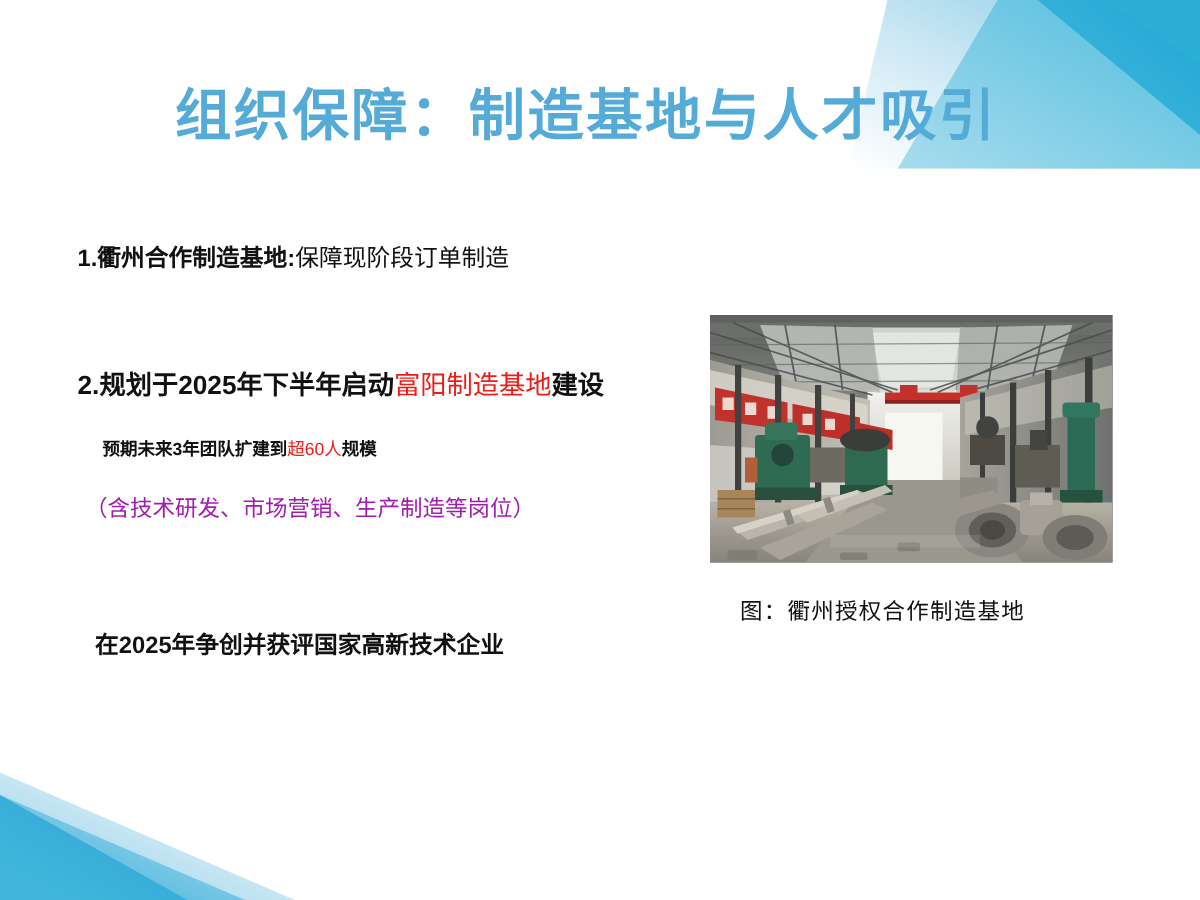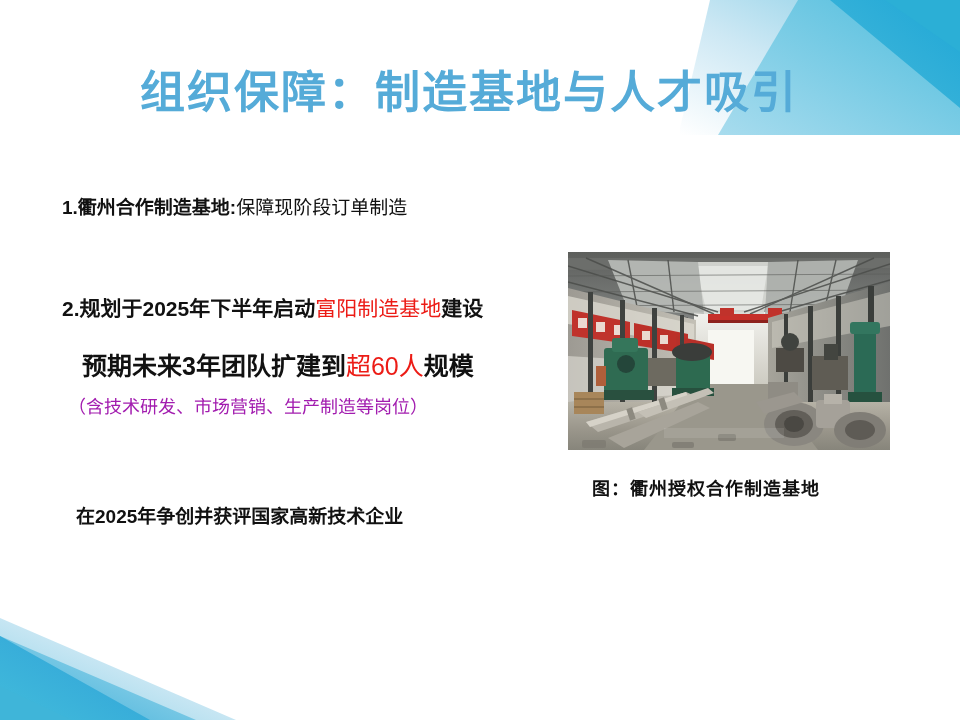--- a/index.html
+++ b/index.html
@@ -60,21 +60,21 @@
   }
   .line {
     position: absolute;
     white-space: nowrap;
     color: #111111;
     line-height: 1.25;
     text-align: right;
   }
   .line-1   { left: 62px;  top: 196px; font-size: 19px; }
   .line-2   { left: 62px;  top: 296px; font-size: 21px; font-weight: 700; }
-  .line-3   { left: 82px;  top: 351px; font-size: 25px; font-weight: 700; }
+  .line-3   { left: 82px;  top: 351px; font-size: 14px; font-weight: 700; }
   .line-4   { left: 68px;  top: 396px; font-size: 18px; font-weight: 400; color: #a21caf; }
   .line-5   { left: 76px;  top: 505px; font-size: 19px; font-weight: 700; }
 
   .bold   { font-weight: 700; }
   .normal { font-weight: 400; }
   .red    { color: #EC1C16; font-weight: 400; }
 
   
   .photo-wrap {
     position: absolute;
@@ -89,21 +89,20 @@
   .photo svg { display: block; width: 100%; height: 100%; }
 
   .caption {
     position: absolute;
     left: 592px;
     top: 474px;
     font-size: 18px;
     color: #111111;
     white-space: nowrap;
     letter-spacing: 1px;
-    font-weight: bold;
   }
 </style>
 </head>
 <body>
 
 <div class="slide">
 
   <div class="deco deco-tr">
     <svg viewBox="0 0 280 135" preserveAspectRatio="none" aria-hidden="true">
       <defs>

